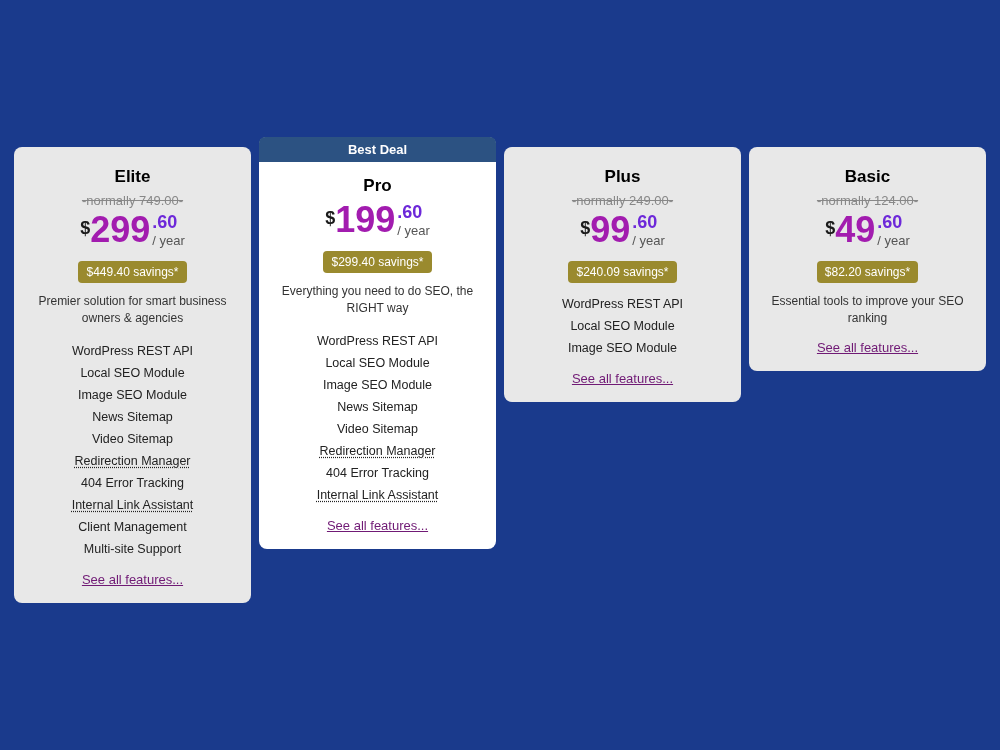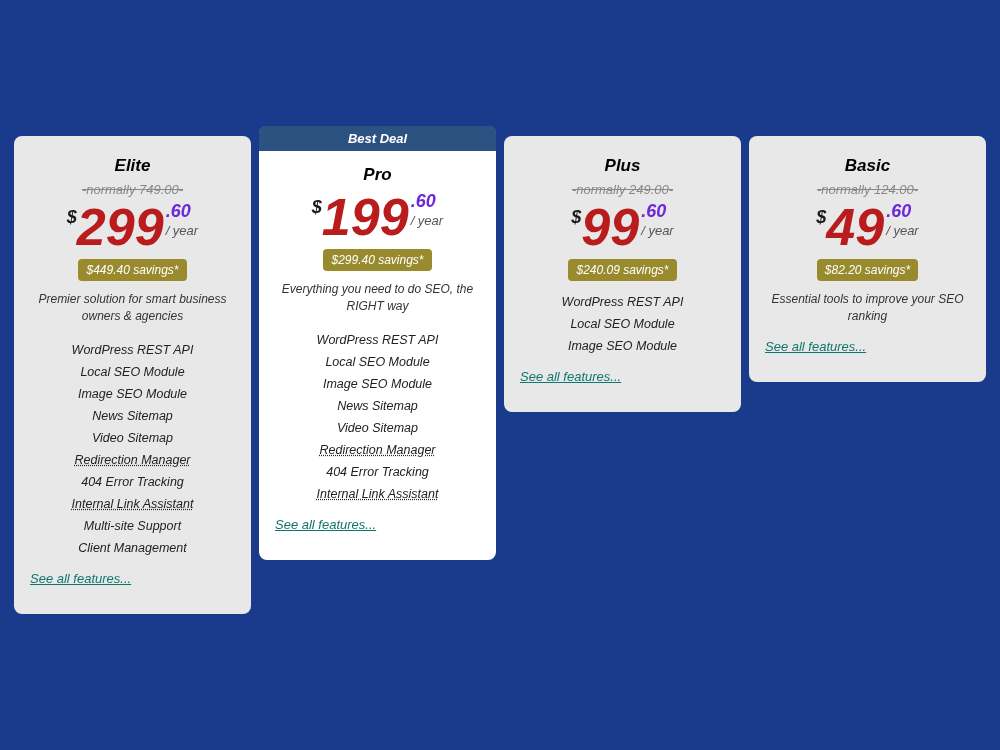--- a/index.html
+++ b/index.html
@@ -18,25 +18,24 @@
       display: flex;
       gap: 0;
       align-items: flex-start;
       width: 980px;
       position: relative;
     }
 
     .plan-card {
       background: #e8e8e8;
       border-radius: 8px;
-      padding: 20px 16px 28px;
+      padding: 20px 16px 16px;
       flex: 1;
       margin: 0 4px;
       position: relative;
-      font-style: italic;
     }
 
     .plan-card.featured {
       background: #fff;
       margin-top: -10px;
       z-index: 2;
       padding-top: 16px;
     }
 
     .best-deal-banner {
@@ -74,23 +73,23 @@
     }
 
     .price-dollar {
       font-size: 18px;
       font-weight: bold;
       color: #1a1a1a;
       margin-top: 6px;
     }
 
     .price-main {
-      font-size: 52px;
-      font-weight: bold;
-      color: #b91c1c;
+      font-size: 36px;
+      font-weight: bold;
+      color: #a21caf;
       line-height: 1;
     }
 
     .price-right {
       display: flex;
       flex-direction: column;
       justify-content: flex-end;
       margin-left: 2px;
       margin-bottom: 6px;
     }
@@ -141,21 +140,22 @@
       border-bottom: none;
     }
 
     .features-list li.underlined {
       text-decoration: underline;
       text-decoration-style: dotted;
     }
 
     .see-all-link {
       display: block;
-      color: #0f766e;
+      text-align: center;
+      color: #701a75;
       font-size: 13px;
       text-decoration: underline;
       margin-top: 8px;
       cursor: pointer;
     }
 
     .featured .features-list li {
       color: #222;
     }
   </style>
@@ -178,22 +178,22 @@
       <div class="plan-desc">Premier solution for smart business owners &amp; agencies</div>
       <ul class="features-list">
         <li class="">WordPress REST API</li>
         <li class="">Local SEO Module</li>
         <li class="">Image SEO Module</li>
         <li class="">News Sitemap</li>
         <li class="">Video Sitemap</li>
         <li class="underlined">Redirection Manager</li>
         <li class="">404 Error Tracking</li>
         <li class="underlined">Internal Link Assistant</li>
+        <li class="">Client Management</li>
         <li class="">Multi-site Support</li>
-        <li class="">Client Management</li>
       </ul>
       <a class="see-all-link">See all features...</a>
     </div>
     <div class="plan-card featured">
       <div class="best-deal-banner">Best Deal</div>
       <div class="plan-name">Pro</div>
       <div class="price-row">
       <span class="price-dollar">$</span>
       <span class="price-main">199</span>
       <div class="price-right">

